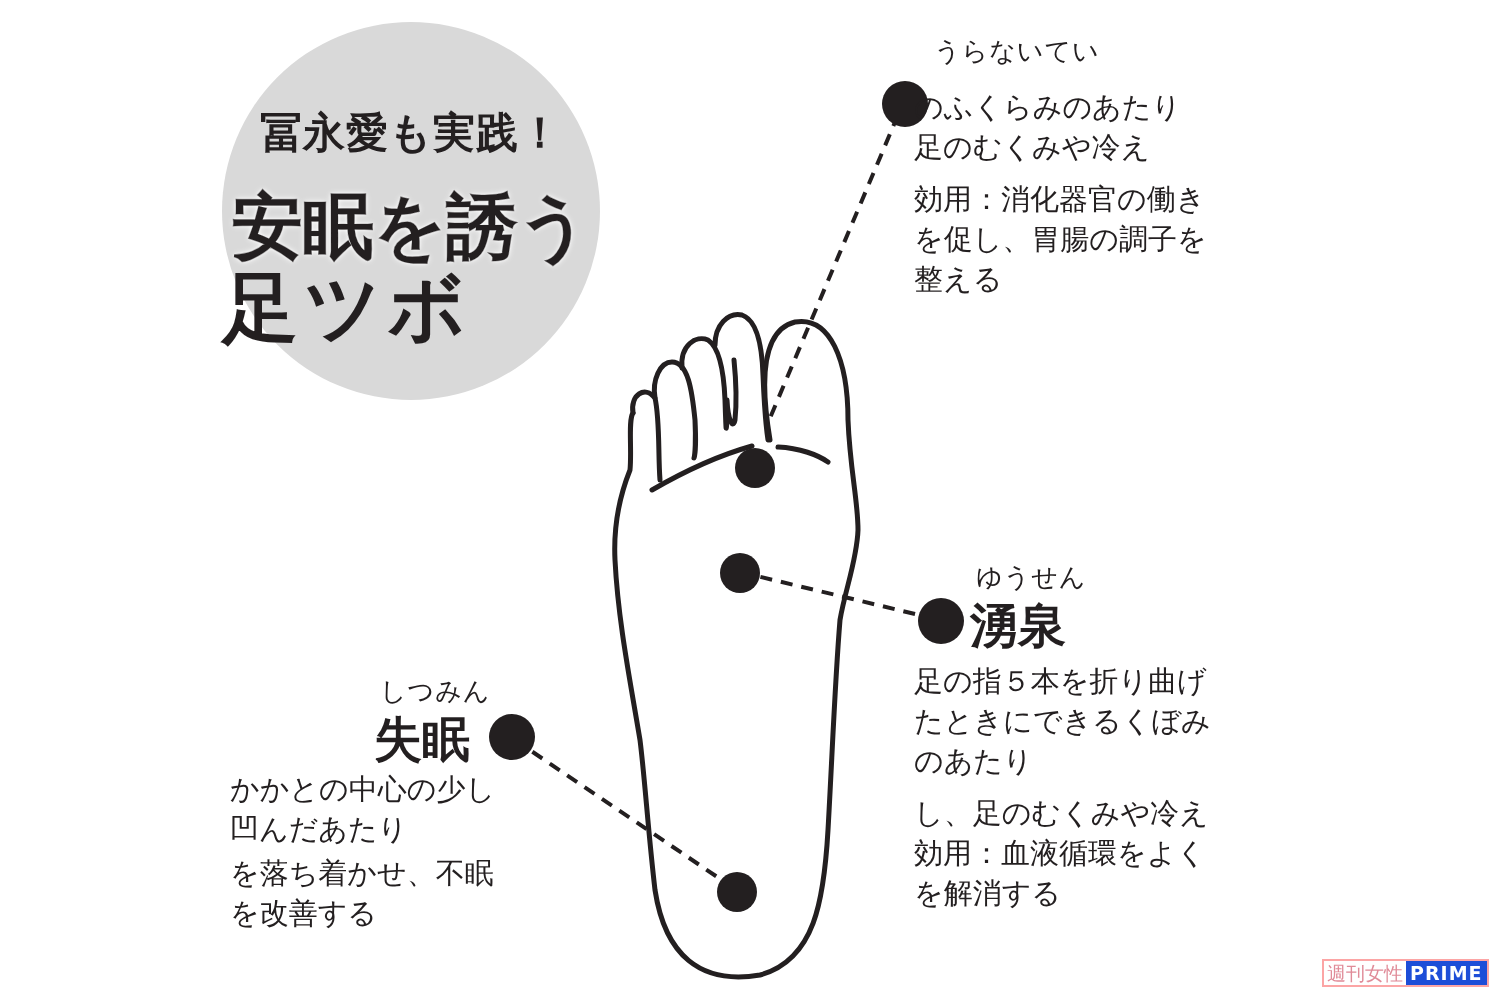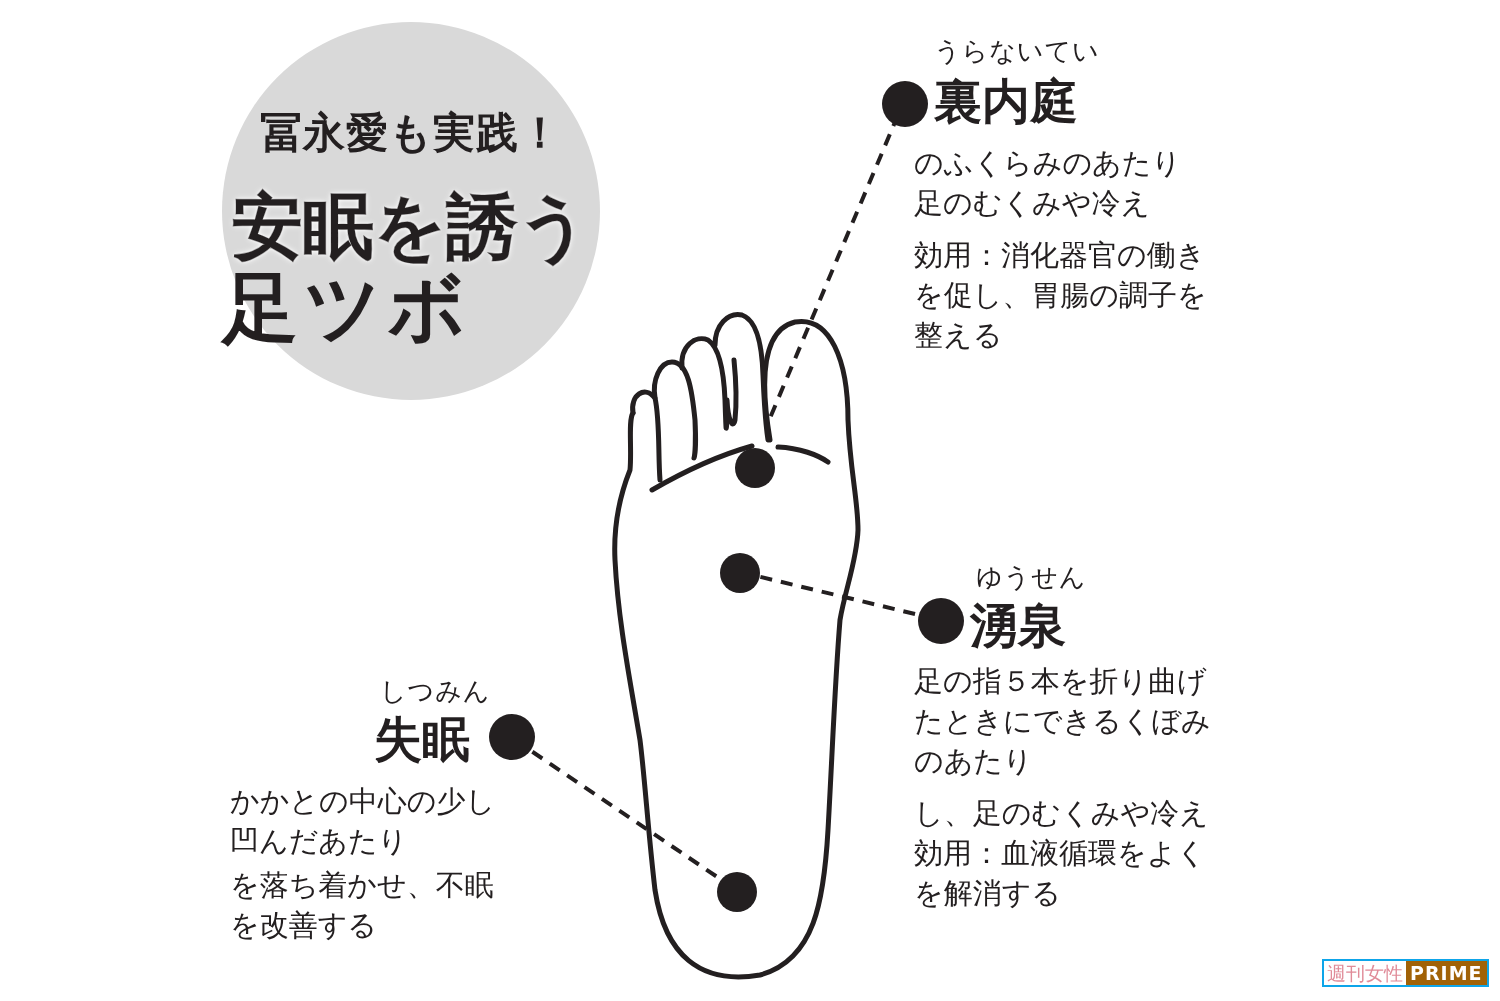--- a/index.html
+++ b/index.html
@@ -12,24 +12,24 @@
         letter-spacing:1px; }
   .t2 { left:222px; top:180px; width:378px; text-align:center; font-size:71px; font-weight:bold;
         -webkit-text-stroke:1px #231f20; paint-order:stroke; text-shadow:0 0 6px #fff,0 0 3px #fff; }
   .t3 { left:222px; top:258px; width:378px; font-size:76px; font-weight:bold;
         letter-spacing:6px; }
   svg.foot { position:absolute; left:0; top:0; }
   .ruby { font-size:26px; letter-spacing:1px; }
   .name { font-size:48px; font-weight:bold; line-height:1; }
   .desc { font-size:29px; line-height:40px; }
   .dot { position:absolute; border-radius:50%; background:#231f20; }
-  .logo { left:1322px; top:959px; display:flex; border:2px solid #0ea5e9; height:24px;
+  .logo { left:1322px; top:959px; display:flex; border:2px solid #fca5a5; height:24px;
           font-size:19px; line-height:24px; }
   .logo .a { color:#e08b98; background:#fff; padding:0 3px; }
-  .logo .b { color:#fff; background:#a16207; padding:0 4px; font-weight:bold; letter-spacing:1px; }
+  .logo .b { color:#fff; background:#1d4ed8; padding:0 4px; font-weight:bold; letter-spacing:1px; }
 </style>
 </head>
 <body>
 
 <div class="abs title-circle"></div>
 <div class="abs t1">冨永愛も実践！</div>
 <div class="abs t2">安眠を誘う</div>
 <div class="abs t3">足ツボ</div>
 
 <svg class="foot" width="1500" height="1001">
@@ -67,21 +67,20 @@
 <div class="dot" style="left:735px;top:448px;width:40px;height:40px;"></div>
 <div class="dot" style="left:720px;top:553px;width:40px;height:40px;"></div>
 <div class="dot" style="left:717px;top:872px;width:40px;height:40px;"></div>
 
 <div class="dot" style="left:882px;top:81px;width:46px;height:46px;"></div>
 <div class="dot" style="left:918px;top:598px;width:46px;height:46px;"></div>
 <div class="dot" style="left:489px;top:714px;width:46px;height:46px;"></div>
 
 <div class="abs" style="left:914px;top:34px;width:380px;">
   <div class="ruby" style="margin-left:20px;">うらないてい</div>
-  <div class="name" style="margin-left:20px;margin-top:8px;">裏内庭</div>
   <div class="desc" style="margin-top:18px;">
     <div>のふくらみのあたり</div>
     <div>足のむくみや冷え</div>
   </div>
   <div class="desc" style="margin-top:12px;">
     <div>効用：消化器官の働き</div>
     <div>を促し、胃腸の調子を</div>
     <div>整える</div>
   </div>
 </div>
@@ -97,21 +96,21 @@
   <div class="desc" style="margin-top:12px;">
     <div>し、足のむくみや冷え</div>
     <div>効用：血液循環をよく</div>
     <div>を解消する</div>
   </div>
 </div>
 
 <div class="abs" style="left:230px;top:674px;width:340px;">
   <div class="ruby" style="margin-left:150px;">しつみん</div>
   <div class="name" style="margin-left:144px;margin-top:6px;">失眠</div>
-  <div class="desc" style="margin-top:18px;">
+  <div class="desc" style="margin-top:6px;">
     <div>かかとの中心の少し</div>
     <div>凹んだあたり</div>
   </div>
   <div class="desc" style="margin-top:4px;">
     <div>を落ち着かせ、不眠</div>
     <div>を改善する</div>
   </div>
 </div>
 
 <div class="abs logo">

